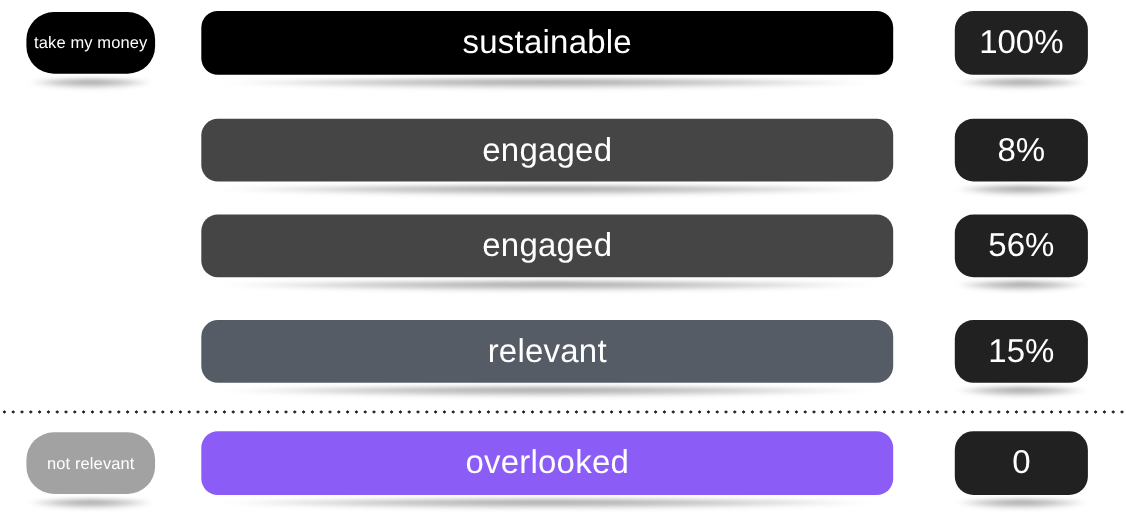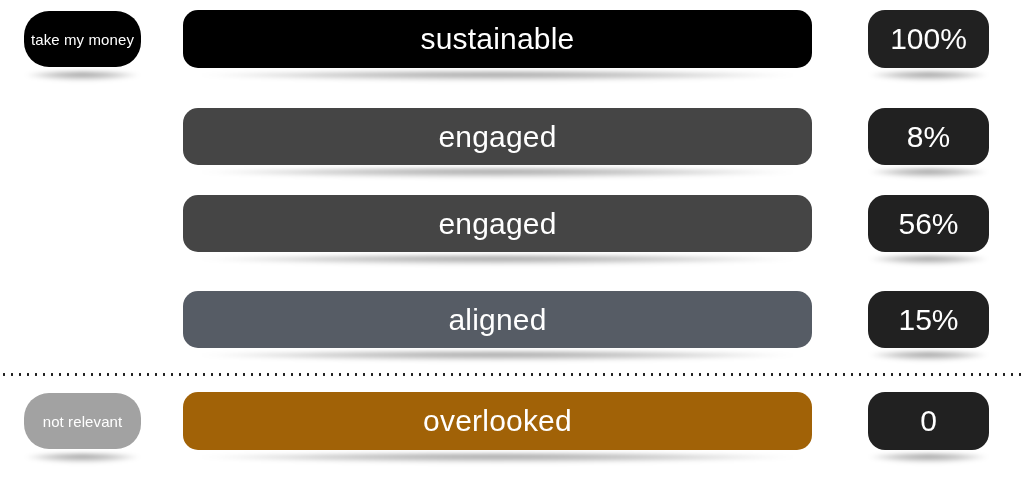--- a/index.html
+++ b/index.html
@@ -131,34 +131,34 @@
 
   <div class="card bar-card row2">
     <div class="pill bar-pill" style="background: rgb(69, 69, 69);">engaged</div>
   </div>
 
   <div class="card pct-card row2">
     <div class="pill pct-pill">56%</div>
   </div>
 
   <div class="card bar-card row3">
-    <div class="pill bar-pill" style="background: rgb(86, 92, 101);">aligned</div>
+    <div class="pill bar-pill" style="background: rgb(86, 92, 101);">relevant</div>
   </div>
 
   <div class="card pct-card row3">
     <div class="pill pct-pill">15%</div>
   </div>
 
   <div id="divider"></div>
 
   <div class="card badge-card row4">
     <div class="pill badge-pill" style="background: rgb(162, 162, 162);">not relevant</div>
   </div>
 
   <div class="card bar-card row4">
-    <div class="pill bar-pill" style="background: #a16207;">overlooked</div>
+    <div class="pill bar-pill" style="background: #8b5cf6;">overlooked</div>
   </div>
 
   <div class="card pct-card row4">
     <div class="pill pct-pill">0</div>
   </div>
 
 </div>
 
 </body></html>

